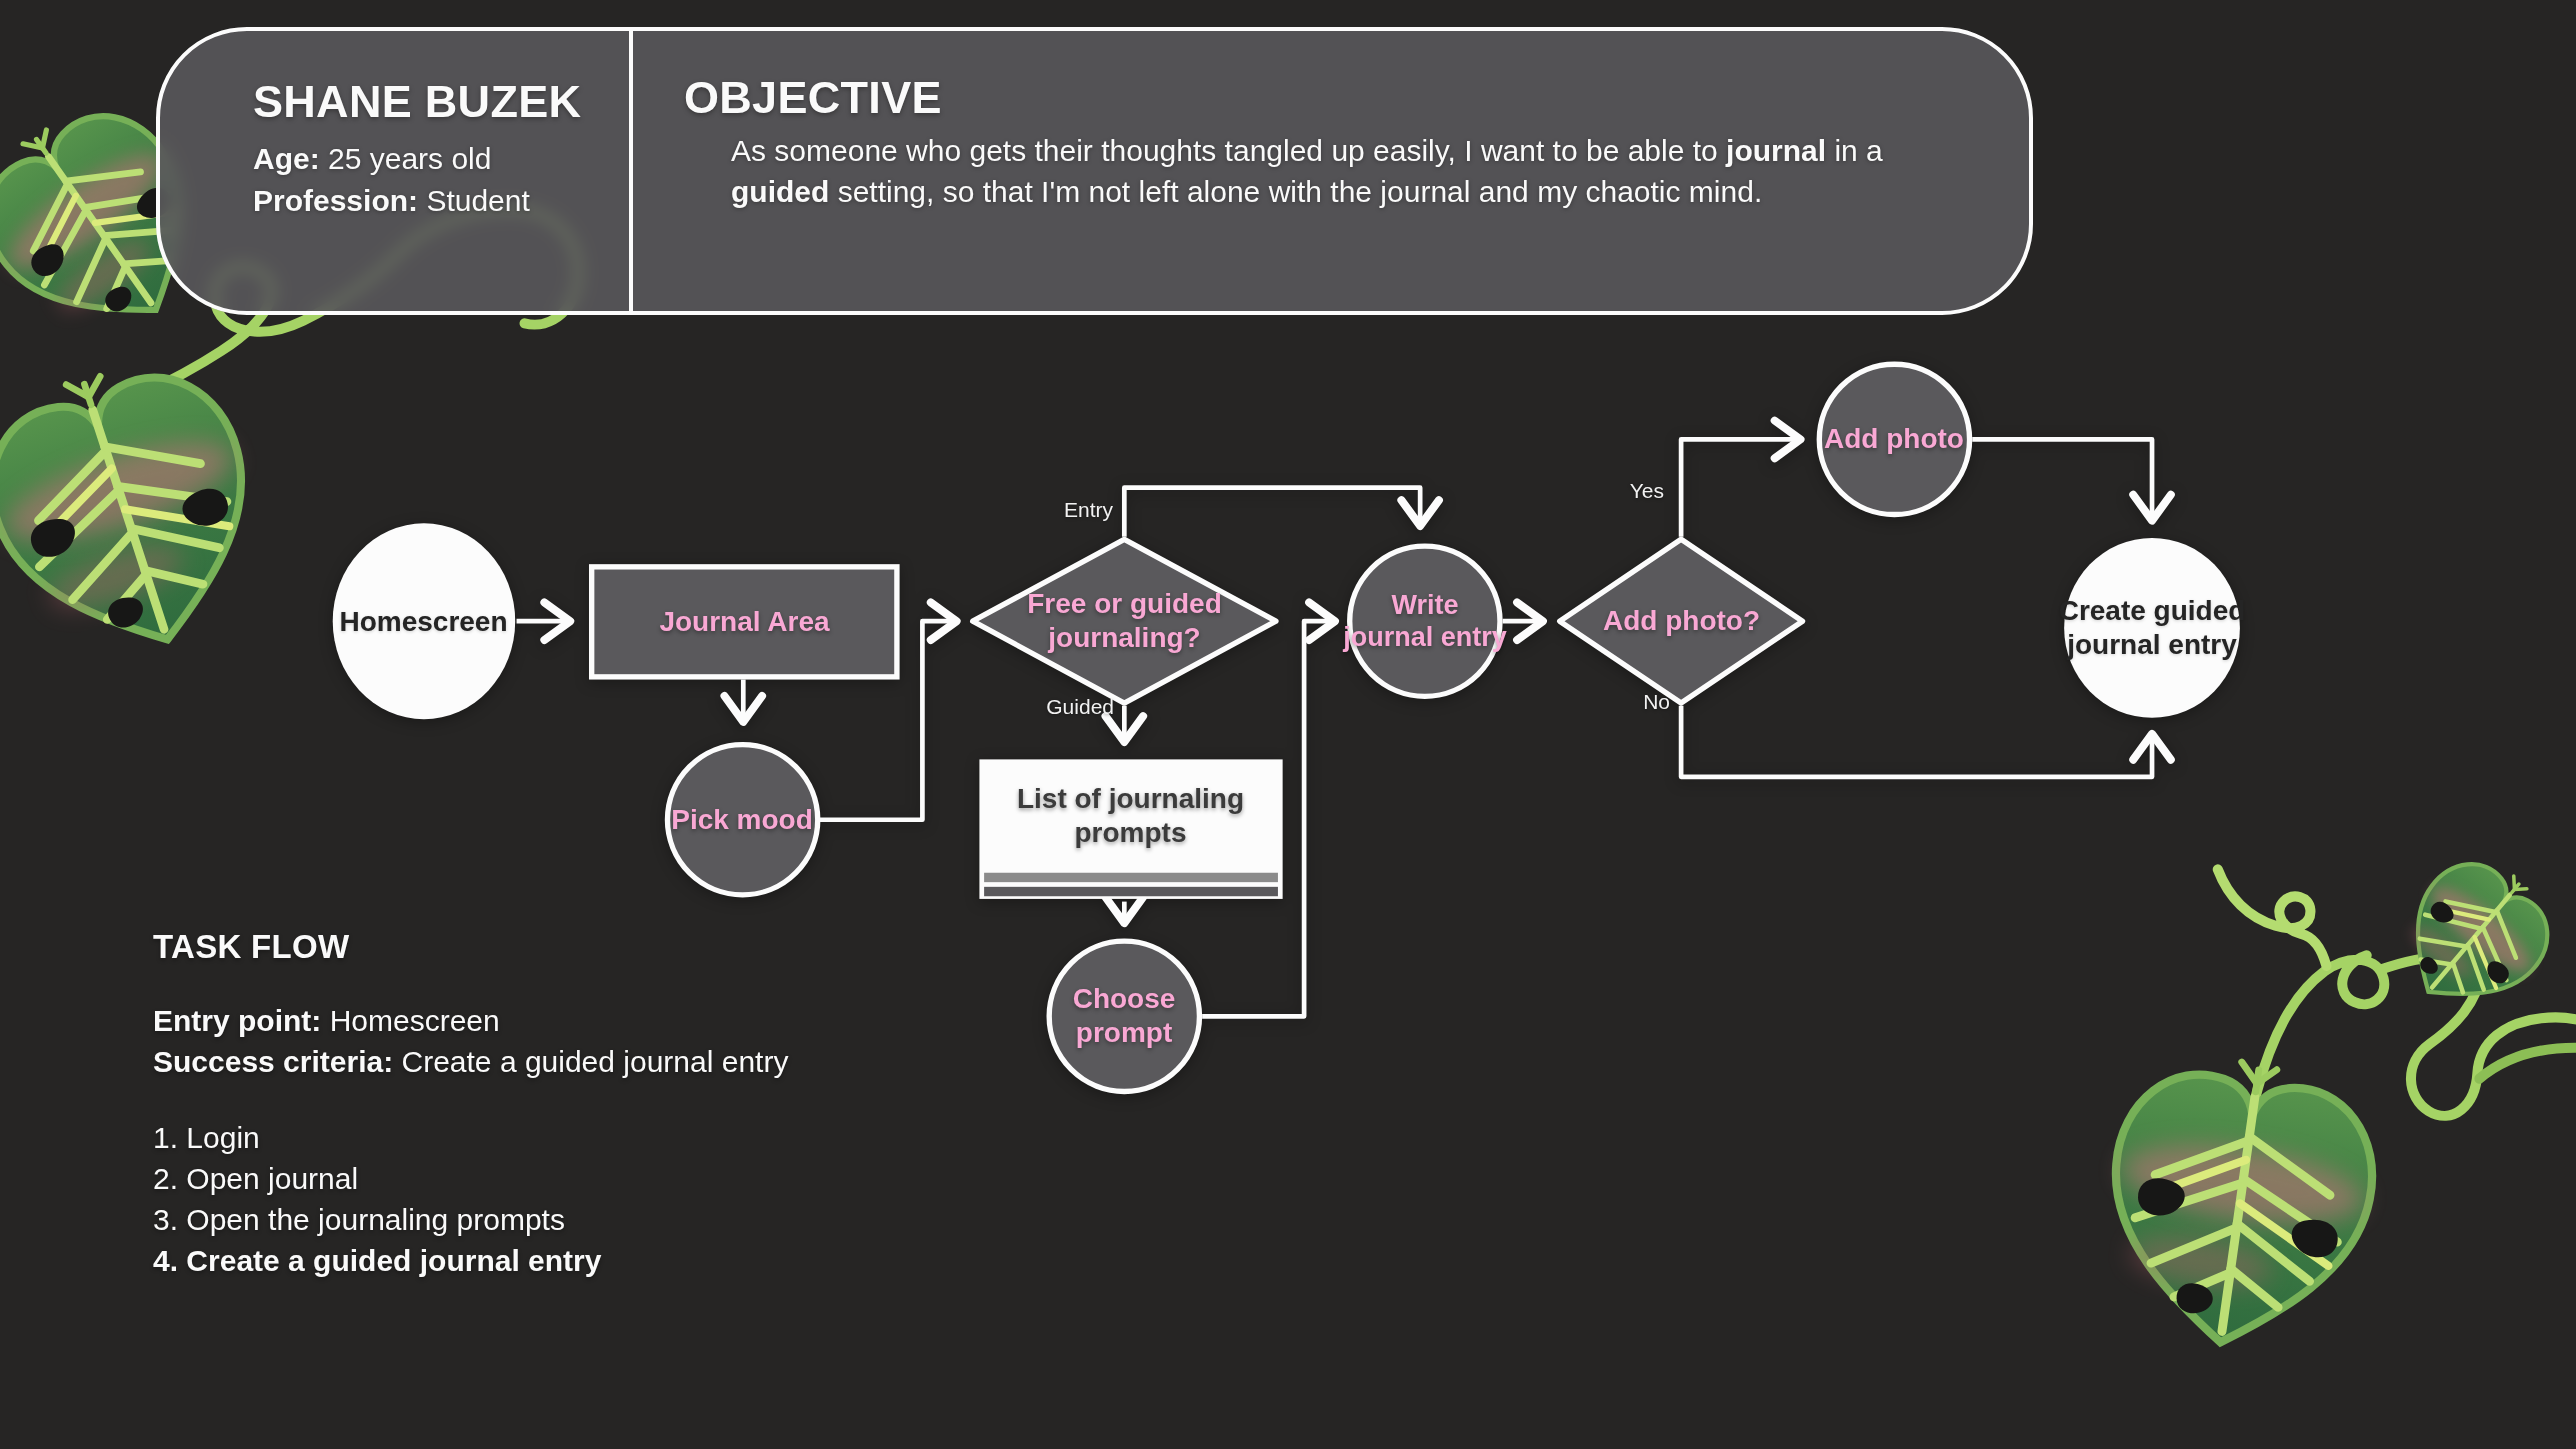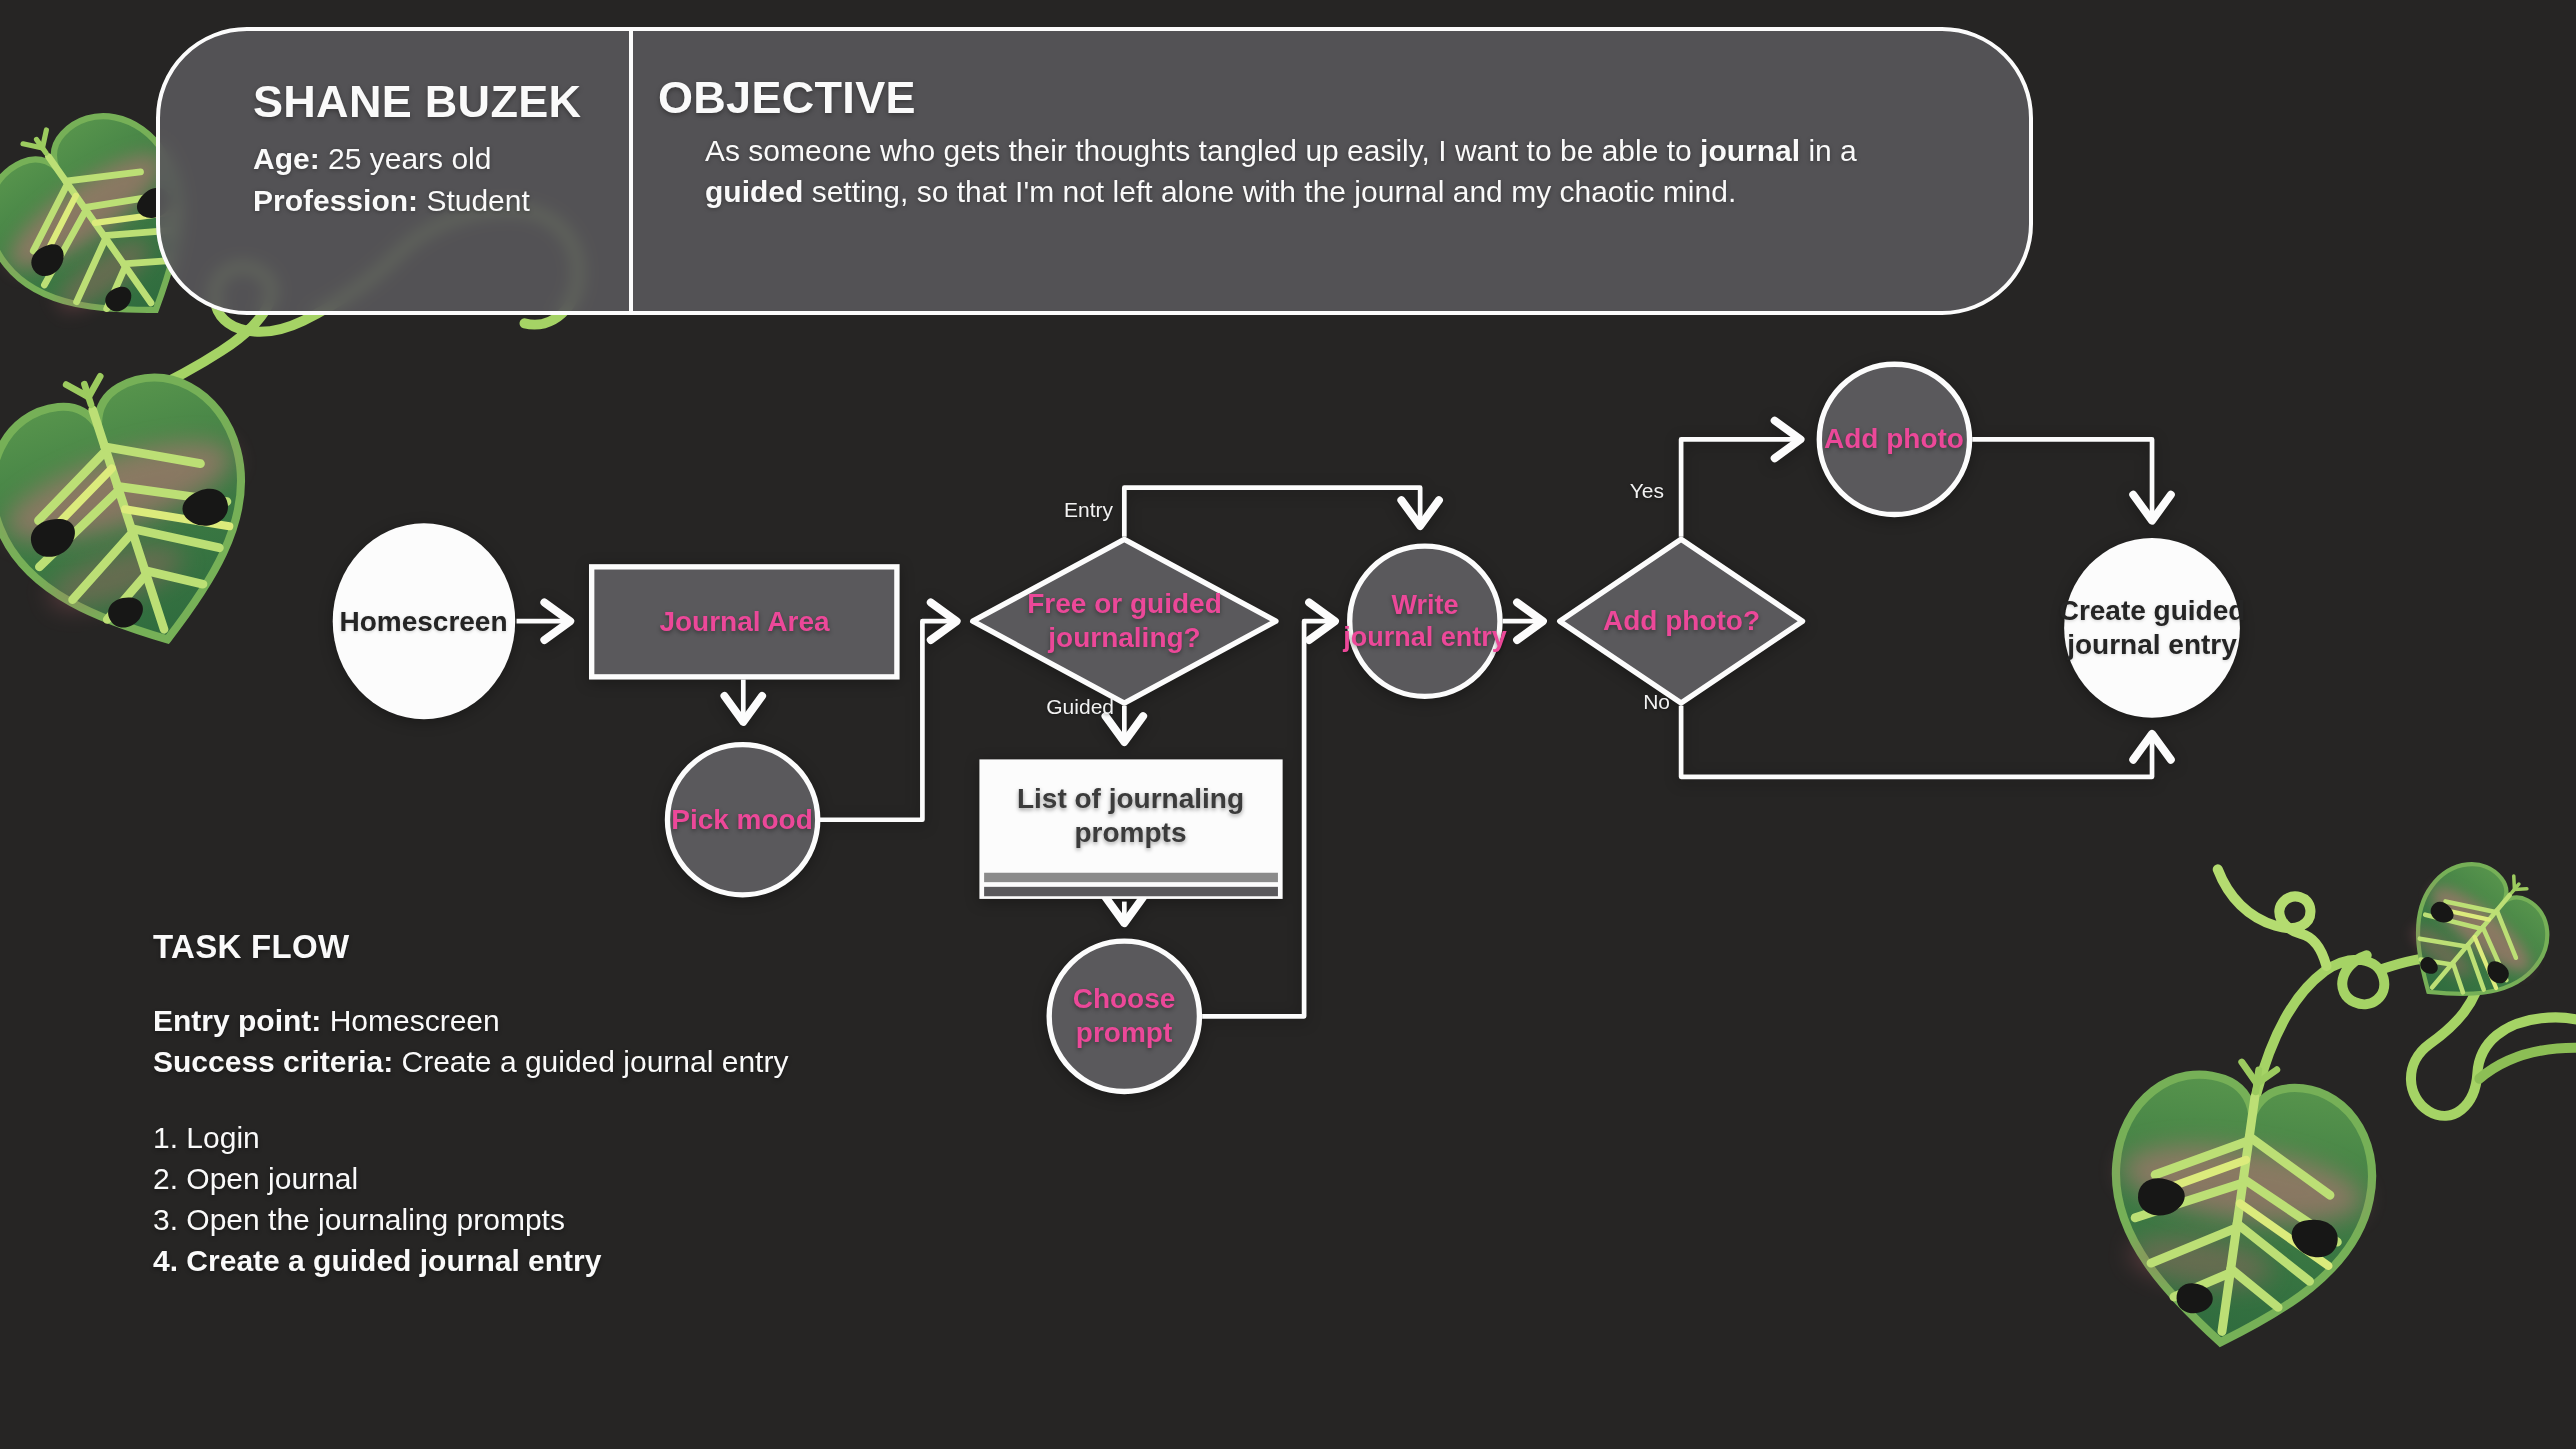--- a/index.html
+++ b/index.html
@@ -9,28 +9,28 @@
   .diagram{filter:drop-shadow(0 3.4px 6.7px rgba(0,0,0,.30));}
 
   
   .persona-card{position:absolute;left:156px;top:27px;width:1877px;height:288px;box-sizing:border-box;
     background:rgba(90,89,92,.88);-webkit-backdrop-filter:blur(8px);backdrop-filter:blur(8px);
     border:4px solid #FCFCFC;border-radius:91px;overflow:hidden;}
   .card-divider{position:absolute;left:469px;top:0;width:4px;height:100%;background:#FCFCFC;}
   .persona-left{position:absolute;left:93px;top:46px;width:362px;color:#FAFAFA;}
   .persona-name{font-size:45px;font-weight:bold;line-height:50px;letter-spacing:0.3px;text-shadow:0 2px 5.4px rgba(0,0,0,.35);}
   .persona-fields{margin-top:10.7px;font-size:30px;line-height:42px;text-shadow:0 1.3px 4.7px rgba(0,0,0,.35);}
-  .objective{position:absolute;left:498px;top:42px;width:1348px;color:#FAFAFA;}
+  .objective{position:absolute;left:524px;top:42px;width:1348px;color:#FAFAFA;}
   .objective-heading{font-size:45px;font-weight:bold;line-height:50px;letter-spacing:0.3px;text-shadow:0 2px 5.4px rgba(0,0,0,.35);}
   .objective-body{margin-top:6.7px;font-size:30px;line-height:41px;text-shadow:0 1.3px 4.7px rgba(0,0,0,.35);margin-left:47px;}
   .b{font-weight:bold;}
 
   
   .nlabel{position:absolute;display:flex;align-items:center;justify-content:center;text-align:center;
-    font-size:28px;font-weight:bold;line-height:34px;color:#ec4899;white-space:nowrap;
+    font-size:28px;font-weight:bold;line-height:34px;color:#f9a8d4;white-space:nowrap;
     text-shadow:0 2px 4.7px rgba(0,0,0,.38);pointer-events:none;}
   .nlabel span{display:block;}
   .nlabel.dark{color:#252525;text-shadow:0 1.3px 3.4px rgba(0,0,0,.18);}
   .nlabel.boxtext{color:#3B3B3B;justify-content:center;}
   .side{position:absolute;font-size:21px;font-weight:400;color:#F2F2F2;text-align:right;
     text-shadow:0 1.3px 3.4px rgba(0,0,0,.4);pointer-events:none;}
 
   
   .taskflow{position:absolute;left:153px;top:924px;width:805px;color:#FAFAFA;text-shadow:0 2px 4.7px rgba(0,0,0,.35);}
   .tf-heading{font-size:33px;font-weight:bold;line-height:45px;letter-spacing:0.3px;}

